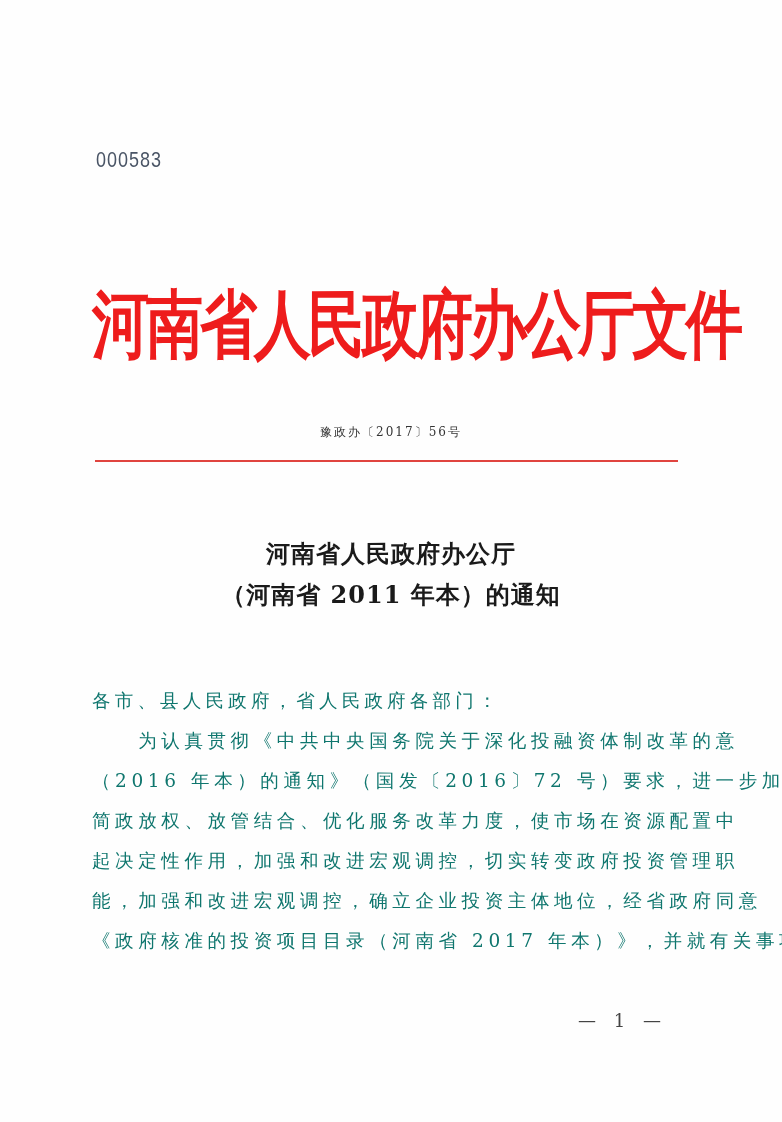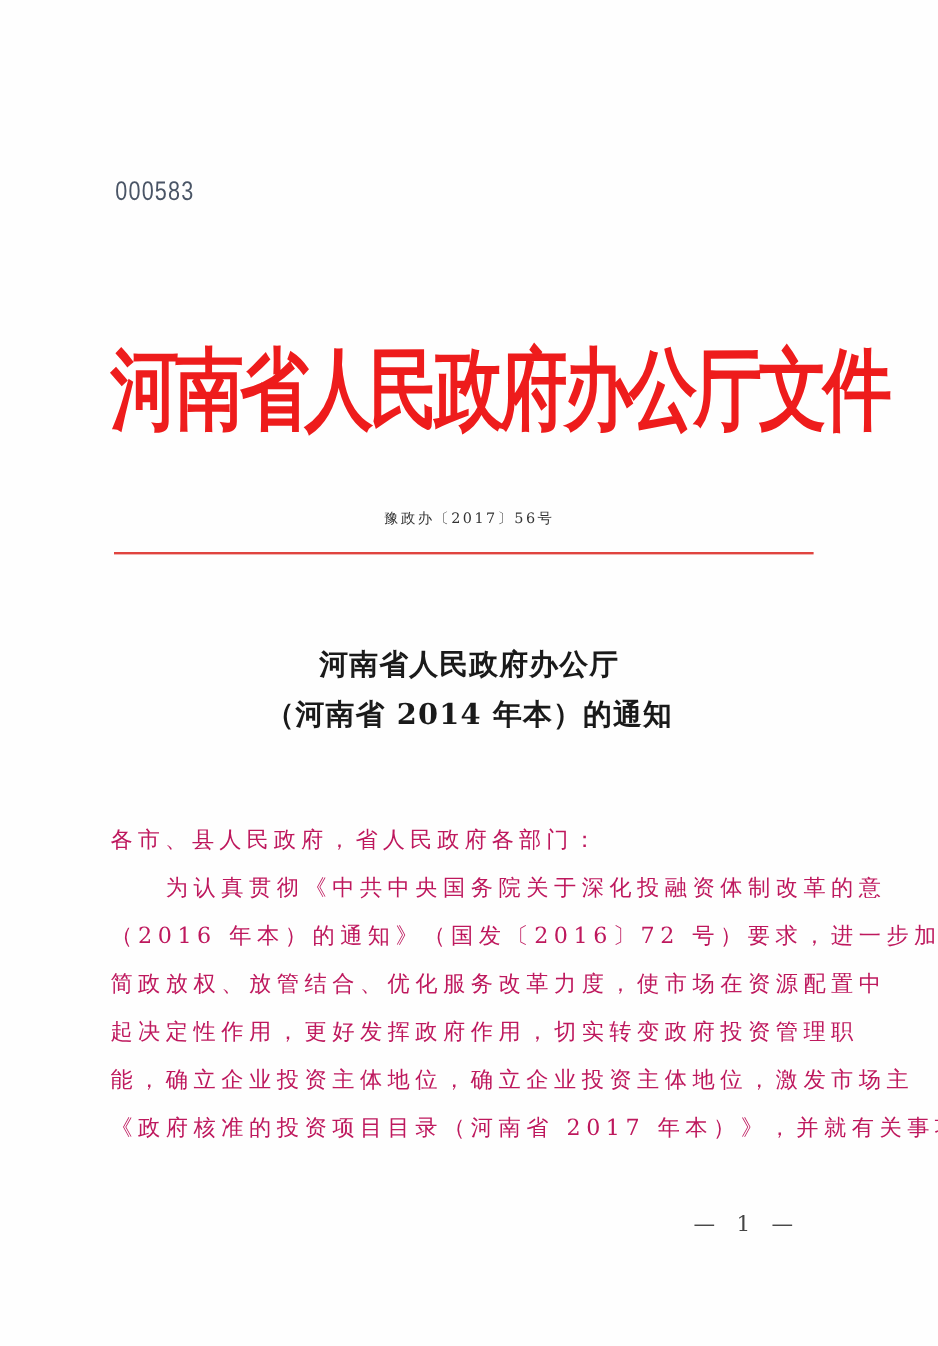--- a/index.html
+++ b/index.html
@@ -85,21 +85,21 @@
       text-align: center;
     }
     .body-text {
       position: absolute;
       left: 92px;
       top: 681px;
       width: 590px;
       font-family: "DejaVu Serif", "Liberation Serif", serif;
       font-size: 18.5px;
       line-height: 40px;
-      color: #be185d;
+      color: #0f766e;
       letter-spacing: 4.6px;
     }
     .body-line {
       display: block;
       white-space: nowrap;
     }
     .salutation {
       display: block;
       white-space: nowrap;
       letter-spacing: 4.2px;
@@ -123,28 +123,28 @@
   <div class="serial">000583</div>
 
   <div class="masthead">河南省人民政府办公厅文件</div>
 
   <div class="doc-number">豫政办〔2017〕56号</div>
 
   <div class="red-rule"></div>
 
   <div class="title-block">
     <span class="title-line">河南省人民政府办公厅</span>
-    <span class="title-line">（河南省 2014 年本）的通知</span>
+    <span class="title-line">（河南省 2011 年本）的通知</span>
   </div>
 
   <div class="body-text">
     <span class="salutation">各市、县人民政府，省人民政府各部门：</span>
     <span class="body-line">　　为认真贯彻《中共中央国务院关于深化投融资体制改革的意</span>
     <span class="body-line">（2016 年本）的通知》（国发〔2016〕72 号）要求，进一步加大</span>
     <span class="body-line">简政放权、放管结合、优化服务改革力度，使市场在资源配置中</span>
-    <span class="body-line">起决定性作用，更好发挥政府作用，切实转变政府投资管理职</span>
-    <span class="body-line">能，确立企业投资主体地位，确立企业投资主体地位，激发市场主</span>
+    <span class="body-line">起决定性作用，加强和改进宏观调控，切实转变政府投资管理职</span>
+    <span class="body-line">能，加强和改进宏观调控，确立企业投资主体地位，经省政府同意</span>
     <span class="body-line">《政府核准的投资项目目录（河南省 2017 年本）》，并就有关事项</span>
   </div>
 
   <div class="page-number">— 1 —</div>
 
 </div>
 
 </body></html>

